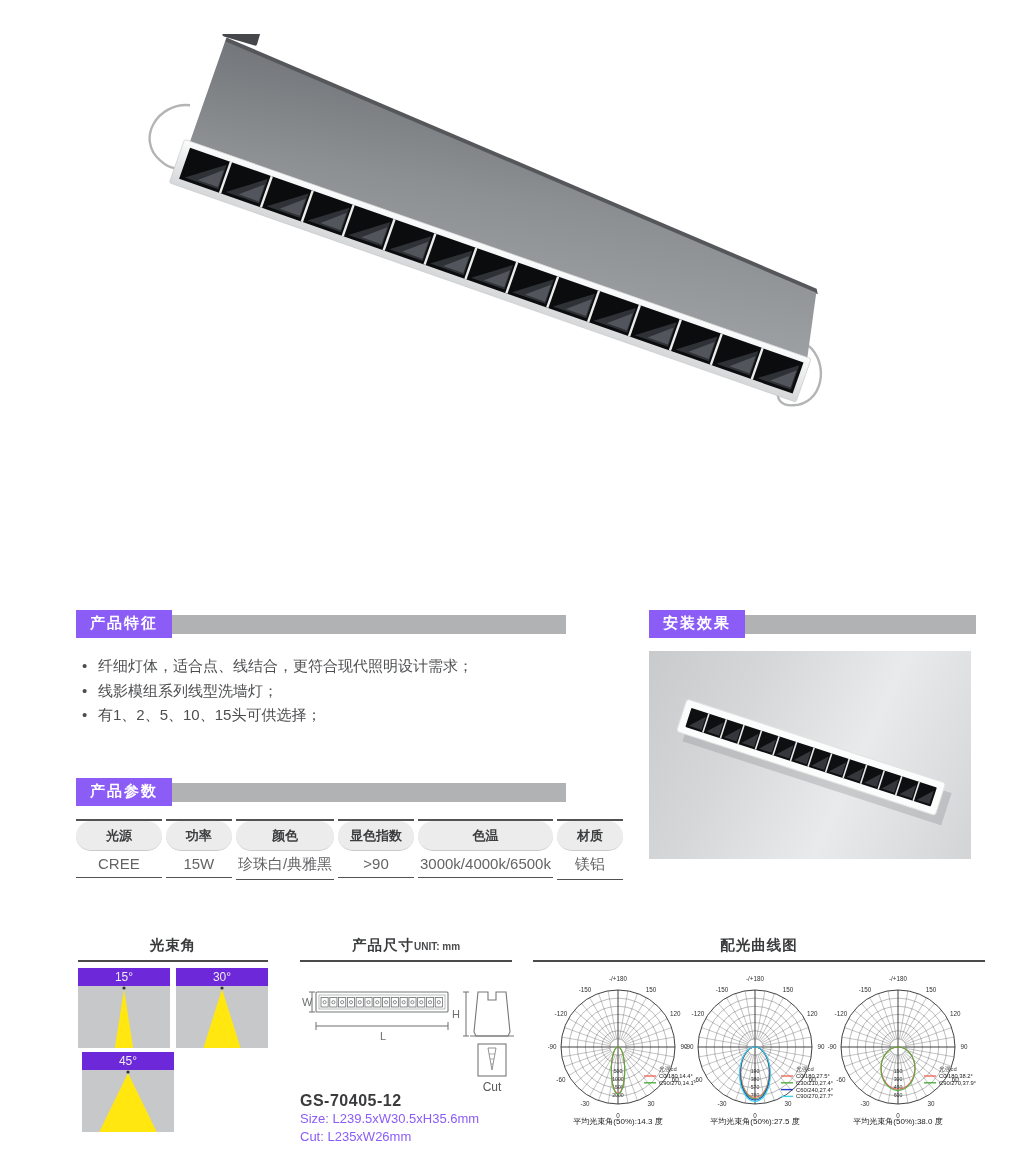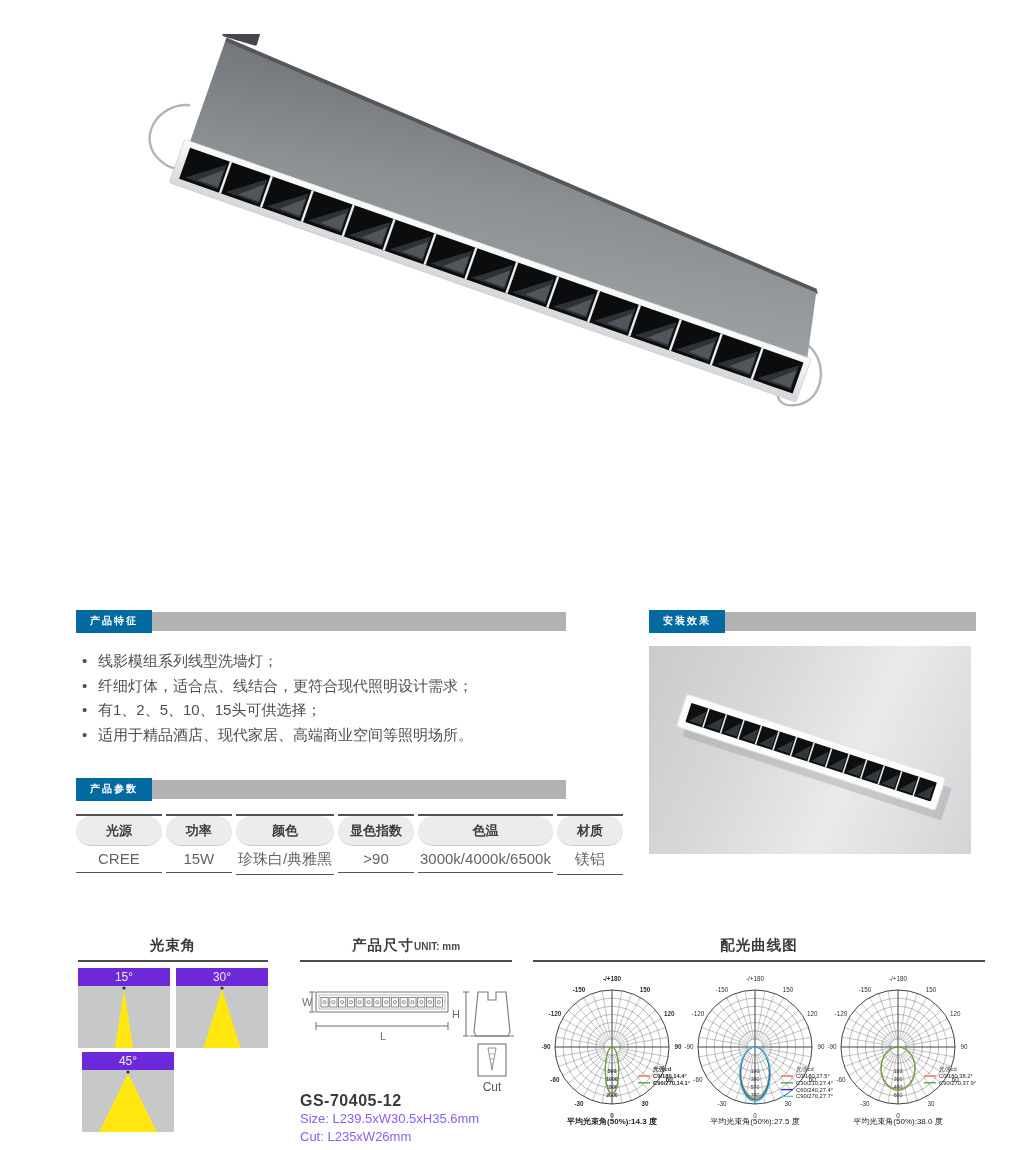--- a/index.html
+++ b/index.html
@@ -1,21 +1,21 @@
 <!DOCTYPE html>
 <html><head>
 <meta charset="utf-8">
 <style>
   html,body{margin:0;padding:0;background:#fff;}
   body{font-family:"Liberation Sans",sans-serif;color:#4c4d4f;}
   .page{position:relative;width:1027px;height:1150px;background:#fff;overflow:hidden;}
 
   
   .sec-header{display:flex;align-items:center;}
-  .hdr-box{background:#0369a1;color:#ffffff;font-weight:bold;font-size:10px;letter-spacing:2px;padding:4px 14px 5px;white-space:nowrap;}
+  .hdr-box{background:#8b5cf6;color:#ffffff;font-weight:bold;font-size:15px;letter-spacing:2px;padding:4px 14px 5px;white-space:nowrap;}
   .hdr-bar{flex:1;height:19px;background:#b1b2b4;}
 
   
   #sec-features{position:absolute;left:76px;top:610px;width:490px;}
   #features-list{margin:16px 0 0 0;padding:0;list-style:none;}
   #features-list li{position:relative;font-size:15px;color:#4d4e50;line-height:24.5px;padding-left:22px;}
   #features-list li::before{content:"\2022";position:absolute;left:6px;top:0;color:#4d4e50;}
 
   
   #sec-params{position:absolute;left:76px;top:778px;width:490px;}
@@ -132,24 +132,23 @@
         </g>
     </g>
   </svg>
 
   <section id="sec-features">
     <div class="sec-header">
       <div class="hdr-box">产品特征</div>
       <div class="hdr-bar"></div>
     </div>
     <ul id="features-list">
+        <li>纤细灯体，适合点、线结合，更符合现代照明设计需求；</li>
         <li>线影模组系列线型洗墙灯；</li>
-        <li>纤细灯体，适合点、线结合，更符合现代照明设计需求；</li>
         <li>有1、2、5、10、15头可供选择；</li>
-        <li>适用于精品酒店、现代家居、高端商业空间等照明场所。</li>
       </ul>
   </section>
 
   <section id="sec-params">
     <div class="sec-header">
       <div class="hdr-box">产品参数</div>
       <div class="hdr-bar"></div>
     </div>
     <div id="param-table">
         <div class="pcol" style="flex: 0 0 17.5%;">
@@ -336,21 +335,21 @@
       <div class="dim-line">Size: L239.5xW30.5xH35.6mm</div>
       <div class="dim-line">Cut: L235xW26mm</div>
     </div>
   </section>
 
   <section id="sec-photometry">
     <div class="sub-title">
         <span>配光曲线图</span>
       </div>
     <div id="charts-row">
-        <div class="chart-slot" style="left: 9px; font-weight: bold;"><svg width="150" height="182" viewBox="0 0 150 182">
+        <div class="chart-slot" style="left: 15px;"><svg width="150" height="182" viewBox="0 0 150 182">
             <circle cx="70" cy="89" r="8.142857142857142" fill="none" stroke="#555" stroke-width="0.4"></circle>
             <circle cx="70" cy="89" r="16.285714285714285" fill="none" stroke="#555" stroke-width="0.4"></circle>
             <circle cx="70" cy="89" r="24.428571428571427" fill="none" stroke="#555" stroke-width="0.4"></circle>
             <circle cx="70" cy="89" r="32.57142857142857" fill="none" stroke="#555" stroke-width="0.4"></circle>
             <circle cx="70" cy="89" r="40.714285714285715" fill="none" stroke="#555" stroke-width="0.4"></circle>
             <circle cx="70" cy="89" r="48.857142857142854" fill="none" stroke="#555" stroke-width="0.4"></circle>
             <circle cx="70" cy="89" r="57" fill="none" stroke="#2c2c2c" stroke-width="0.9"></circle>
             <line x1="70" y1="89" x2="70" y2="146" stroke="#2c2c2c" stroke-width="0.9"></line>
             <line x1="71.41399230385929" y1="97.01914884595655" x2="79.89794612701503" y2="145.13404192169585" stroke="#555" stroke-width="0.35"></line>
             <line x1="72.78502116708044" y1="96.65178276925668" x2="89.49514816956312" y2="142.56247938479677" stroke="#555" stroke-width="0.35"></line>

